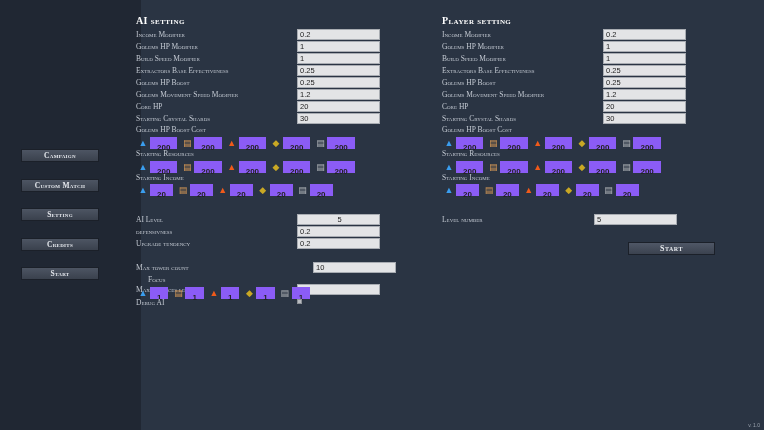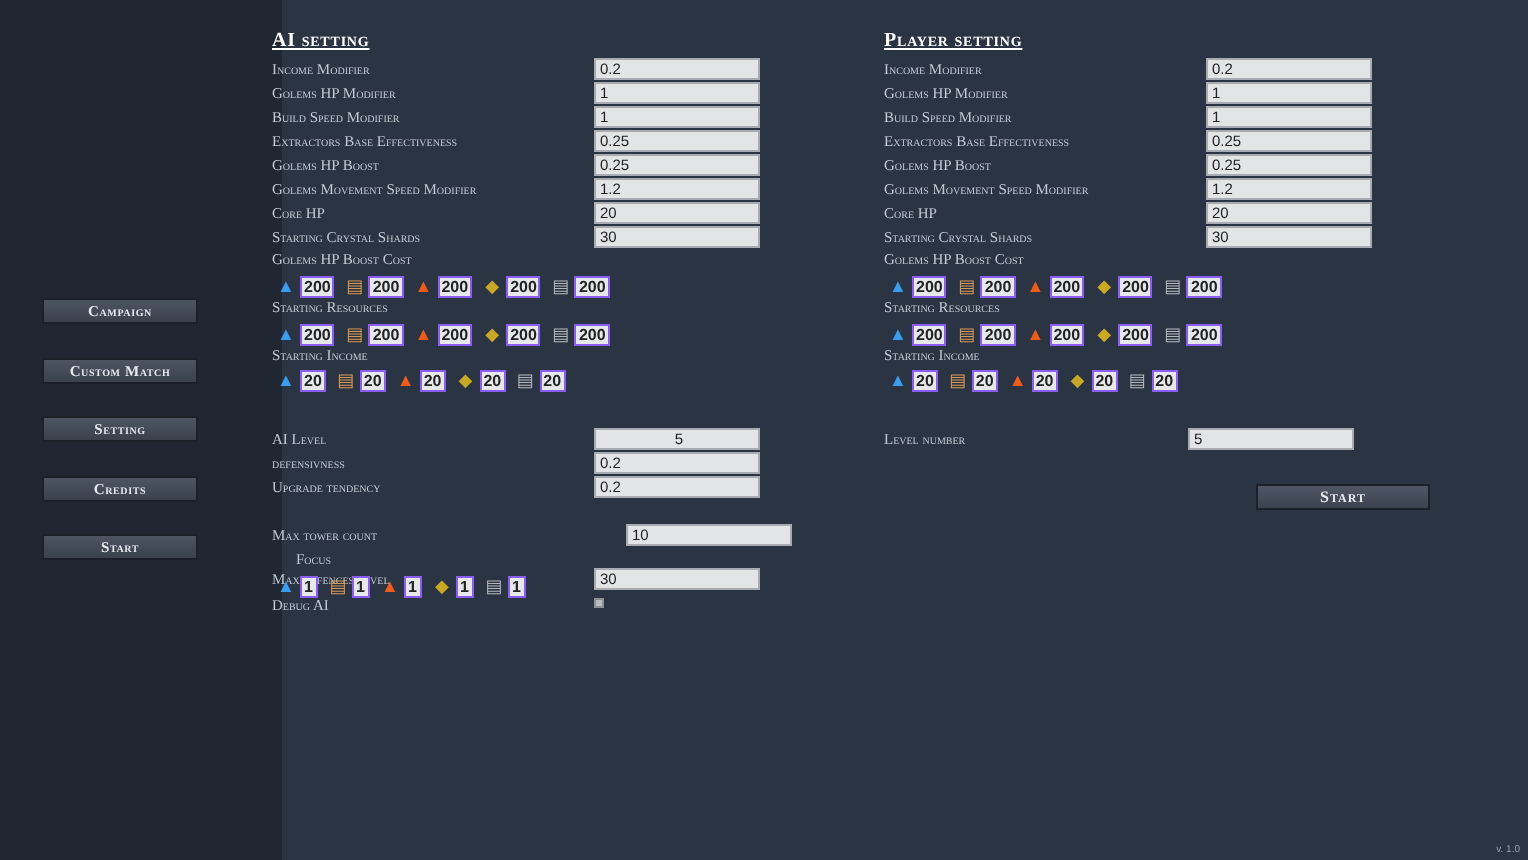--- a/index.html
+++ b/index.html
@@ -19,41 +19,41 @@
     background: linear-gradient(#4d5563, #3a414d);
     border: 1px solid #1b2029;
     color: #e6e9ee;
     font-size: 7.5px; font-weight: bold; letter-spacing: 0.3px;
     text-align: center; line-height: 11px;
     font-variant: small-caps;
     cursor: pointer;
   }
   .panel-title {
     position: absolute; font-size: 10px; font-weight: bold; color: #ffffff;
-    font-variant: small-caps; letter-spacing: 0.4px; text-decoration: underline;
+    font-variant: small-caps; letter-spacing: 0.4px;
   }
   .row { position: absolute; height: 11px; }
   .row-label {
     position: absolute; left: 0; top: 0; font-size: 7.5px; color: #c4cad3;
     font-variant: small-caps; white-space: nowrap; line-height: 11px;
   }
   .row-input {
     position: absolute; top: 0; width: 83px; height: 11px;
     background: #e3e4e6; border: 1px solid #a8acb2;
     font-family: "Liberation Sans", sans-serif; font-size: 7.5px; color: #222;
     line-height: 9px; padding-left: 2px;
   }
   .res-row { position: absolute; height: 12px; display: flex; align-items: center; }
   .res-item { display: flex; align-items: center; margin-right: 1px; }
   .res-icon {
     width: 14px; height: 12px; display: inline-flex; align-items: center; justify-content: center;
     font-size: 9px; line-height: 12px;
   }
   .res-val {
-    background: #e7e8ea; border: 1px solid #8b5cf6; height: 11px; padding: 0 1px;
+    background: #e7e8ea; border: 6px solid #8b5cf6; height: 11px; padding: 0 1px;
     font-family: "Liberation Sans", sans-serif; font-weight: bold; font-size: 8px; color: #222;
     line-height: 9px; min-width: 9px; text-align: left; margin-right: 2px;
   }
   .checkbox {
     position: absolute; width: 5px; height: 5px; background: #b9bcc1; border: 1px solid #8d9197;
   }
   .start-btn {
     position: absolute; left: 628px; top: 242px; width: 87px; height: 13px;
     background: linear-gradient(#4f5766, #3b424f);
     border: 1px solid #1b2029;

